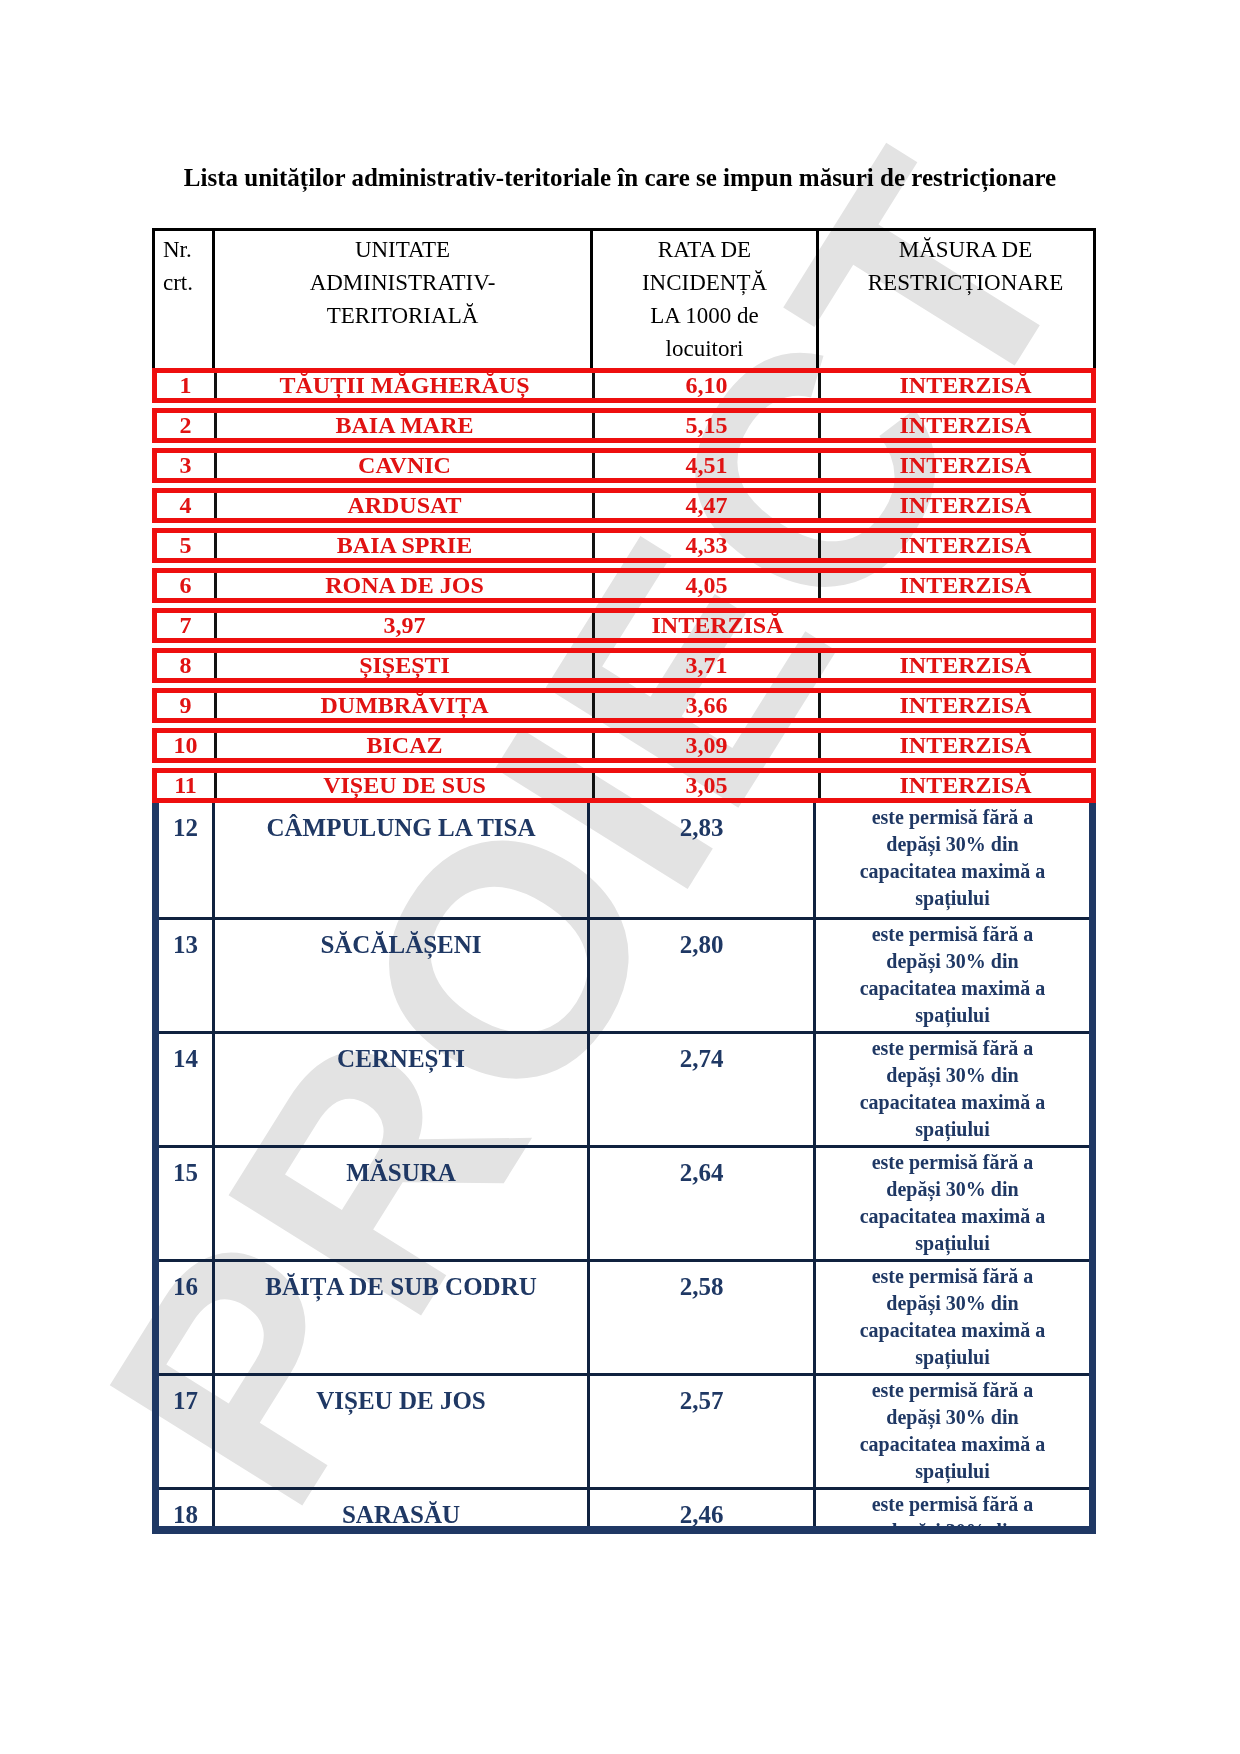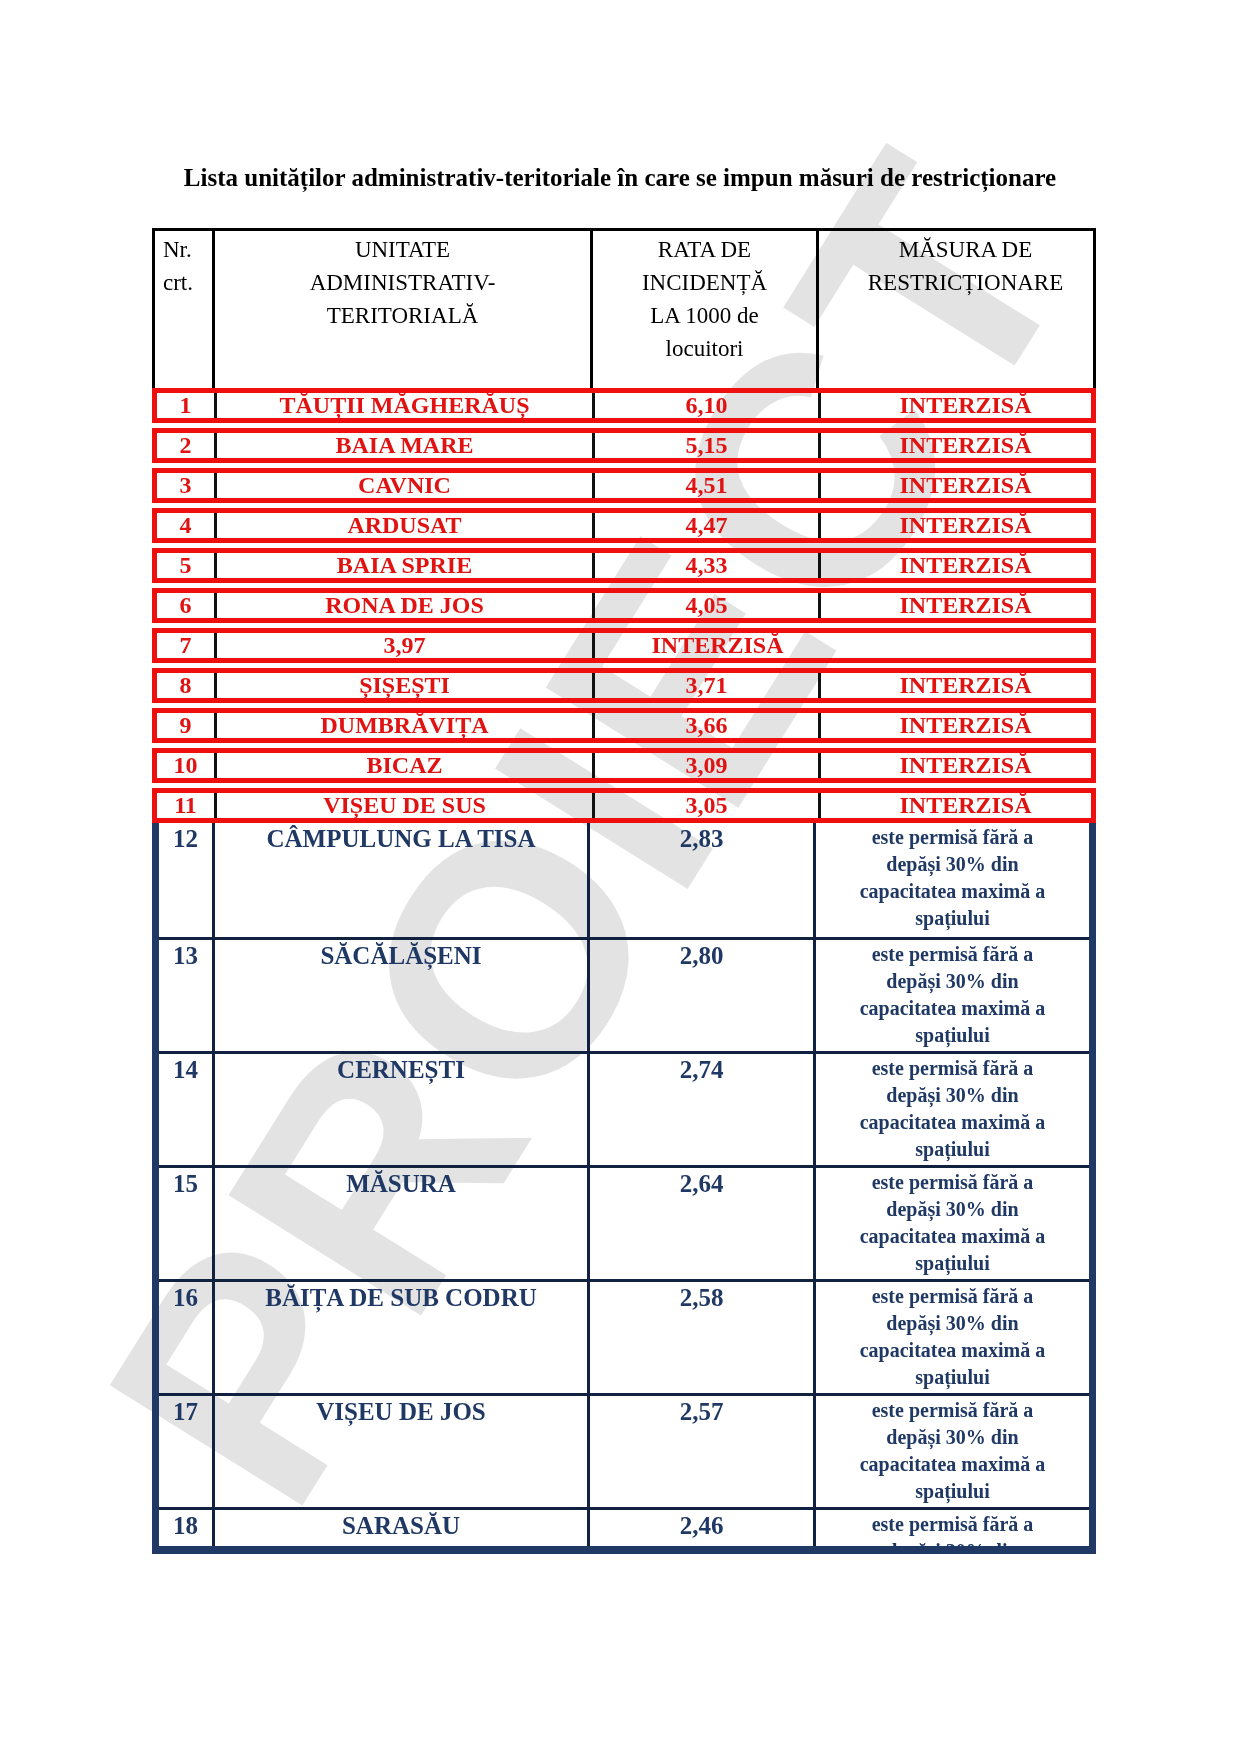--- a/index.html
+++ b/index.html
@@ -40,21 +40,21 @@
   .table-wrap { position: absolute; left: 152px; top: 228px; width: 944px; }
 
   .grid-row { display: grid; grid-template-columns: 60px 378px 226px 1fr; box-sizing: border-box; }
   .cell { box-sizing: border-box; border-right: 3px solid #000; text-align: center; }
   .cell:last-child { border-right: none; padding-left: 19px; }
 
   
   .thead {
     border: 3px solid #000;
     border-bottom: none;
-    height: 160px;
+    height: 140px;
     font-size: 23px;
     line-height: 33px;
   }
   .thead .cell { padding-top: 2px; white-space: pre-line; }
   .thead .cell-nr { text-align: left; padding-left: 8px; }
 
   
   .red-row {
     border: 5px solid #ee0f0f;
     height: 35px;
@@ -75,21 +75,21 @@
     box-sizing: border-box;
   }
   .navy-section .grid-row { grid-template-columns: 56px 375px 226px 1fr; }
   .navy-row {
     height: 114px;
     border-top: 3px solid #10223f;
     color: #1f3864;
     overflow: hidden;
   }
   .navy-row:first-child { border-top: none; }
-  .navy-row .cell { border-right: 3px solid #10223f; padding-top: 1px; }
+  .navy-row .cell { border-right: 3px solid #10223f; padding-top: 10px; }
   .navy-row .cell:last-child { border-right: none; }
   .navy-row .cell-nr, .navy-row .cell-name, .navy-row .cell-rate {
     font-weight: bold; font-size: 25px; line-height: 30px;
   }
   .navy-row .cell-measure {
     font-weight: bold; font-size: 20px; line-height: 27px;
     white-space: pre-line; padding: 1px 6px 0 6px;
   }
   .navy-row.truncated { height: 39px; }
 </style>

